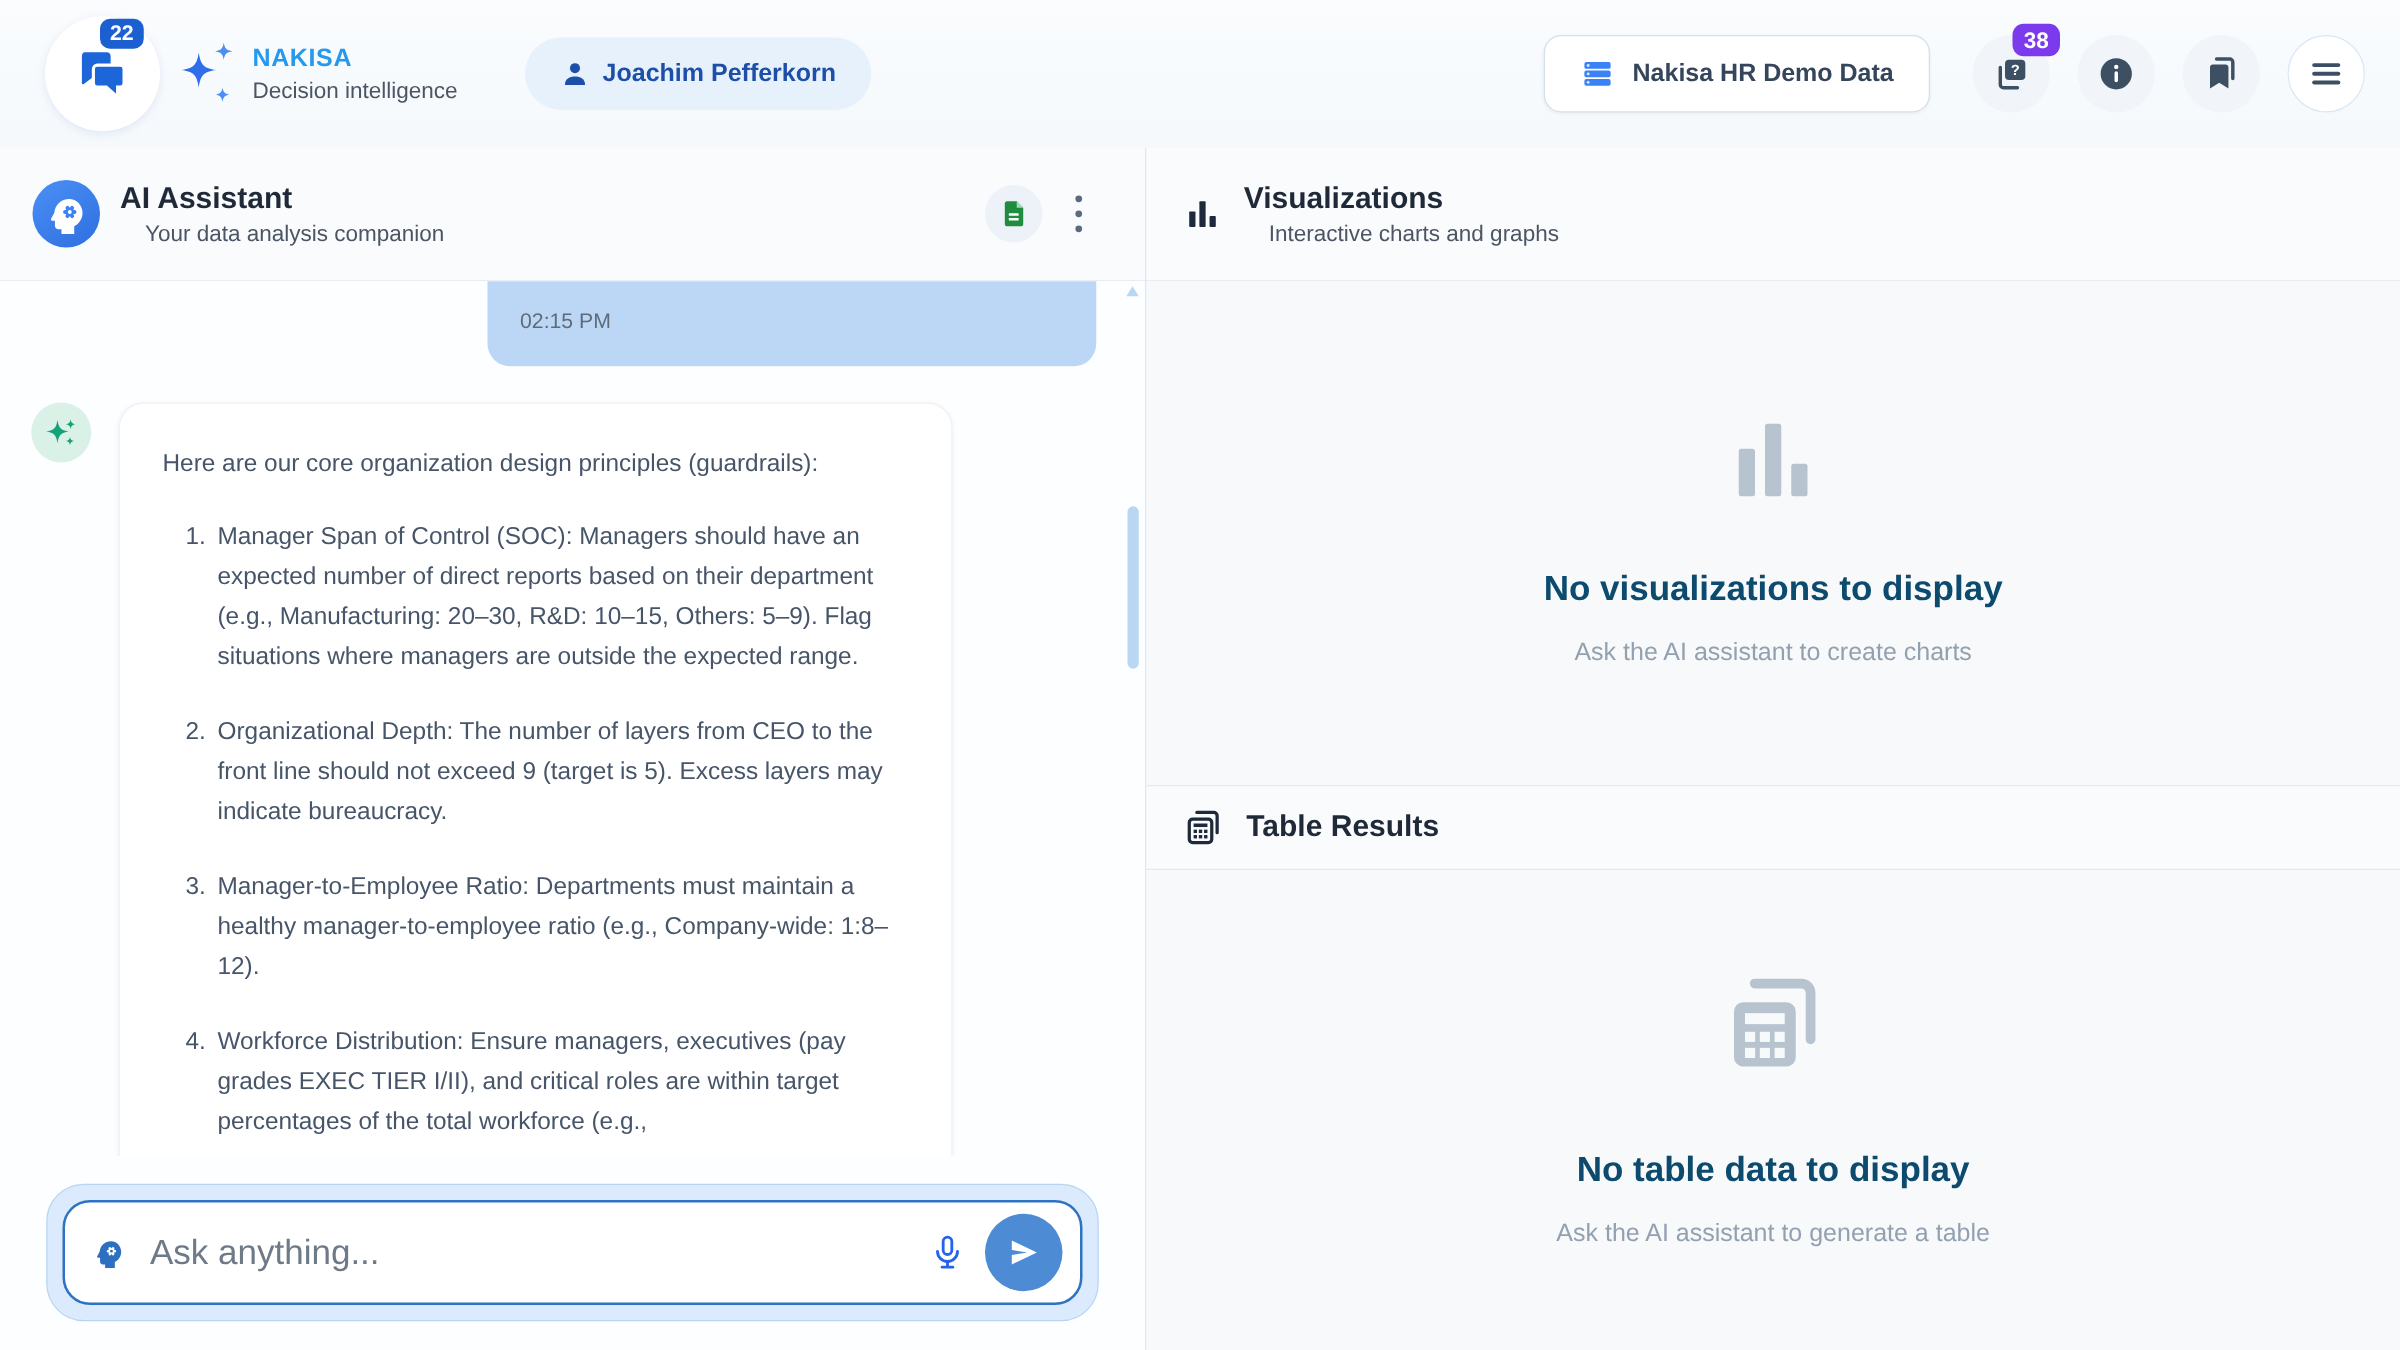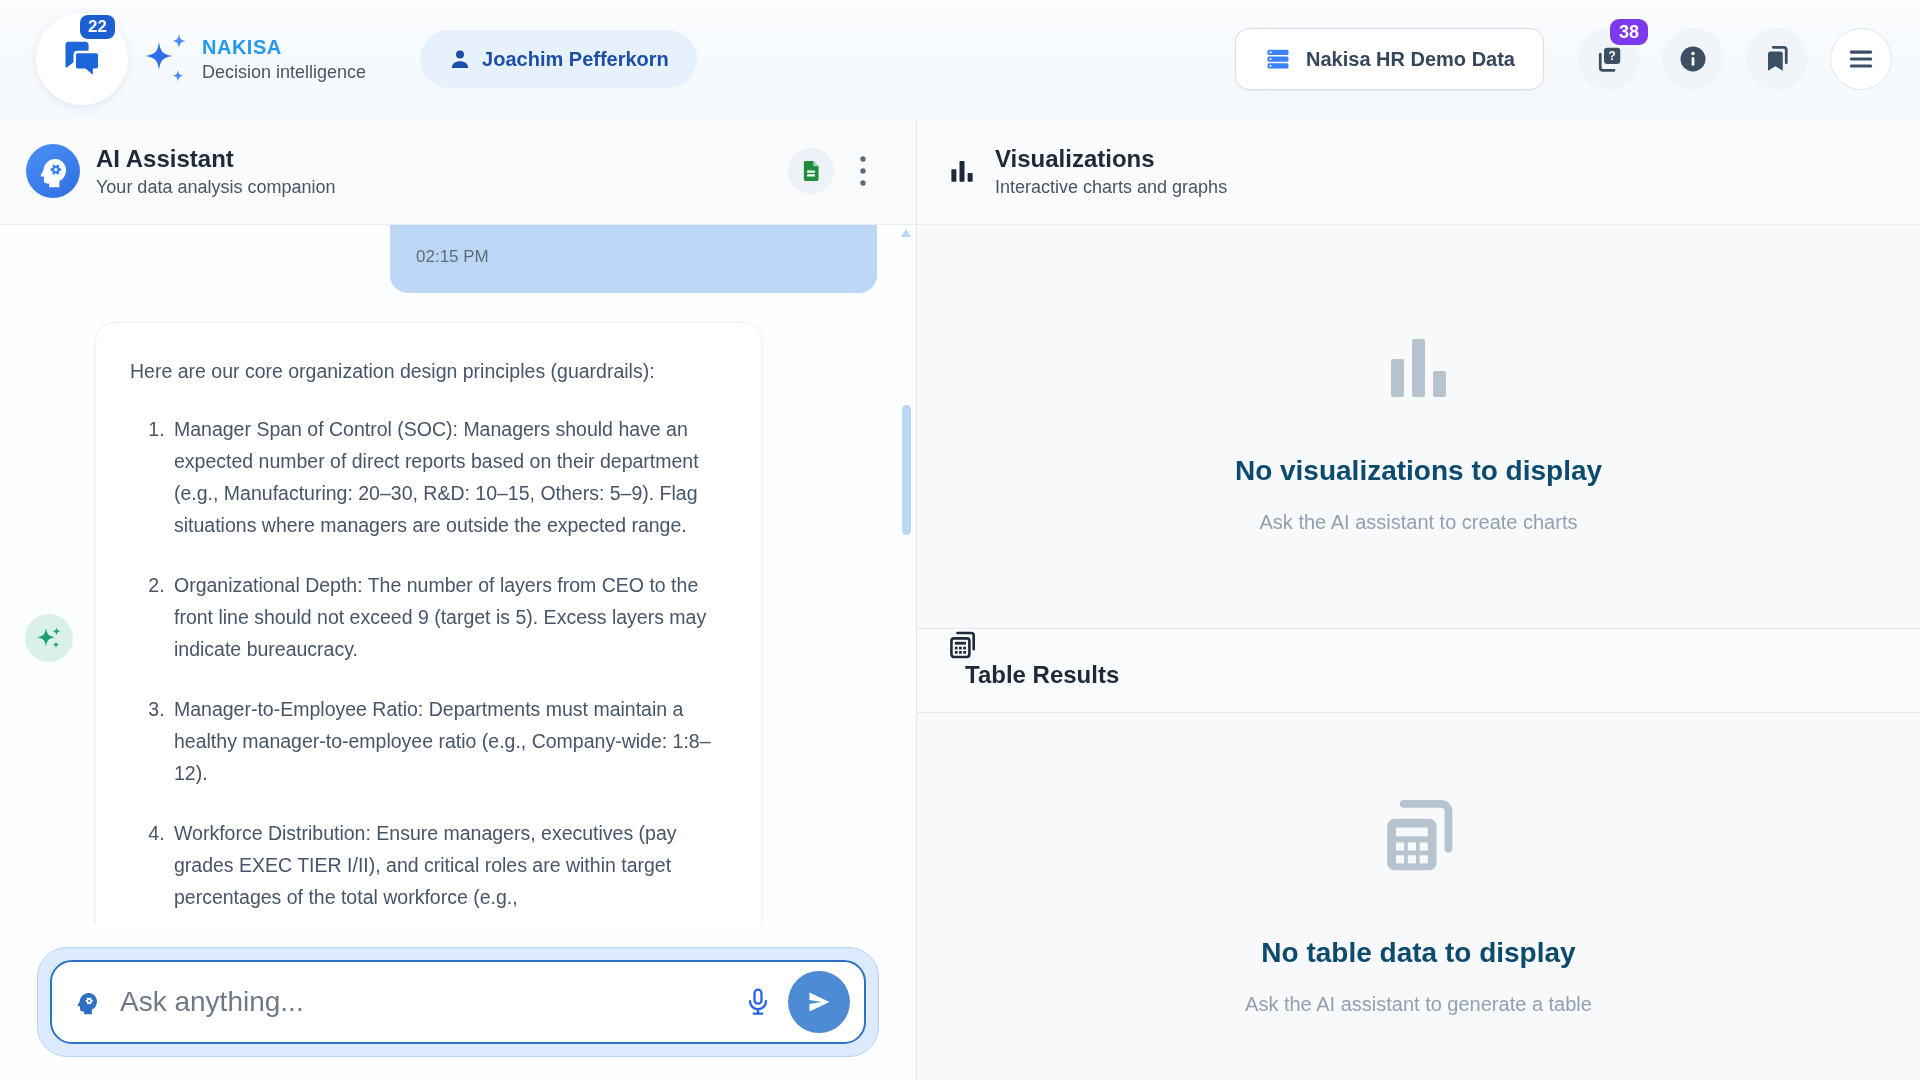--- a/index.html
+++ b/index.html
@@ -41,32 +41,32 @@
   .right-panel { flex:1; background:#f7f9fb; display:flex; flex-direction:column; }
 
   .panel-header { height:107px; display:flex; align-items:center;
                   border-bottom:1px solid #e8edf3; background:#f9fbfd; }
   .chat-header { padding:0 26px; }
   .ai-avatar { width:54px; height:54px; border-radius:50%;
                background:linear-gradient(145deg,#4a90f5,#2f6ee0);
                display:flex; align-items:center; justify-content:center; flex-shrink:0; }
   .ph-titles { margin-left:16px; flex:1; }
   .ph-title { font-size:24px; font-weight:700; color:#1f2937; }
-  .ph-sub { font-size:18px; color:#4b5563; margin-top:4px; }
+  .ph-sub { font-size:18px; color:#4b5563; margin-top:4px;margin-left:20px; }
   .chat-actions { display:flex; align-items:center; gap:24px; padding-right:22px; }
   .doc-btn { width:46px; height:46px; border-radius:50%; background:#edf2f9; border:none;
              display:flex; align-items:center; justify-content:center; cursor:pointer; }
   .kebab-btn { background:none; border:none; cursor:pointer; display:flex; align-items:center; }
 
   
   .chat-scroll { height:700px; position:relative; overflow:hidden; background:#fdfeff; }
   .user-bubble { position:absolute; top:-28px; left:390px; right:39px; height:96px;
                  background:#bcd7f5; border-radius:18px; }
   .user-time { margin:50px 0 0 26px; font-size:17px; color:#5f6b7a; }
-  .assistant-row { position:absolute; top:97px; left:0; right:0; display:flex; align-items:center; }
+  .assistant-row { position:absolute; top:97px; left:0; right:0; display:flex; align-items:flex-start; }
   .sparkle-avatar { width:48px; height:48px; border-radius:50%; background:#d9f1e6; margin-left:25px;
                     display:flex; align-items:center; justify-content:center; flex-shrink:0; }
   .assistant-bubble { margin-left:22px; width:667px; background:#ffffff; border:1px solid #eef2f6;
                       border-radius:20px; box-shadow:0 1px 4px rgba(15,23,42,.05);
                       padding:32px 34px 40px 34px; color:#475569; font-size:19.5px; line-height:32px; }
   .assistant-bubble ol { margin-top:26px; padding-left:40px; }
   .assistant-bubble li { margin-bottom:28px; padding-left:4px; }
   .assistant-bubble li:last-child { margin-bottom:0; }
   .chat-scrollbar-thumb { position:absolute; right:5px; top:180px; width:9px; height:130px;
                           background:#b9d6f2; border-radius:5px; cursor:pointer; }
@@ -88,22 +88,22 @@
               display:flex; align-items:center; justify-content:center; cursor:pointer; flex-shrink:0; }
 
   
   .rp-header { padding:0 30px; }
   .rp-header .ph-titles { margin-left:18px; }
   .viz-empty { height:403px; display:flex; flex-direction:column; align-items:center; background:#f7f9fb; }
   .empty-bars { display:flex; align-items:flex-end; gap:8px; margin-top:114px; }
   .empty-bars div { width:13px; background:#b7c3cf; border-radius:2px; }
   .empty-title { font-size:28px; font-weight:600; color:#0c4a6e; margin-top:58px; }
   .empty-sub { font-size:20px; color:#93a0b0; margin-top:24px; }
-  .table-header { height:85px; border-top:1px solid #e4e9ef; border-bottom:1px solid #e4e9ef;
-                  background:#f9fbfd; display:flex; align-items:flex-start; padding:0 30px;flex-direction:column; }
+  .table-header { height:68px; border-top:1px solid #e4e9ef; border-bottom:1px solid #e4e9ef;
+                  background:#f9fbfd; display:flex; align-items:center; padding:0 30px; }
   .table-header .ph-title { margin-left:18px; }
   .table-empty { flex:1; display:flex; flex-direction:column; align-items:center; background:#f7f9fb; }
   .table-empty svg { margin-top:80px; }
   .table-empty .empty-title { margin-top:56px; }
 </style>
 </head>
 <body>
 
 <header class="topbar">
   <div class="topbar-left">

